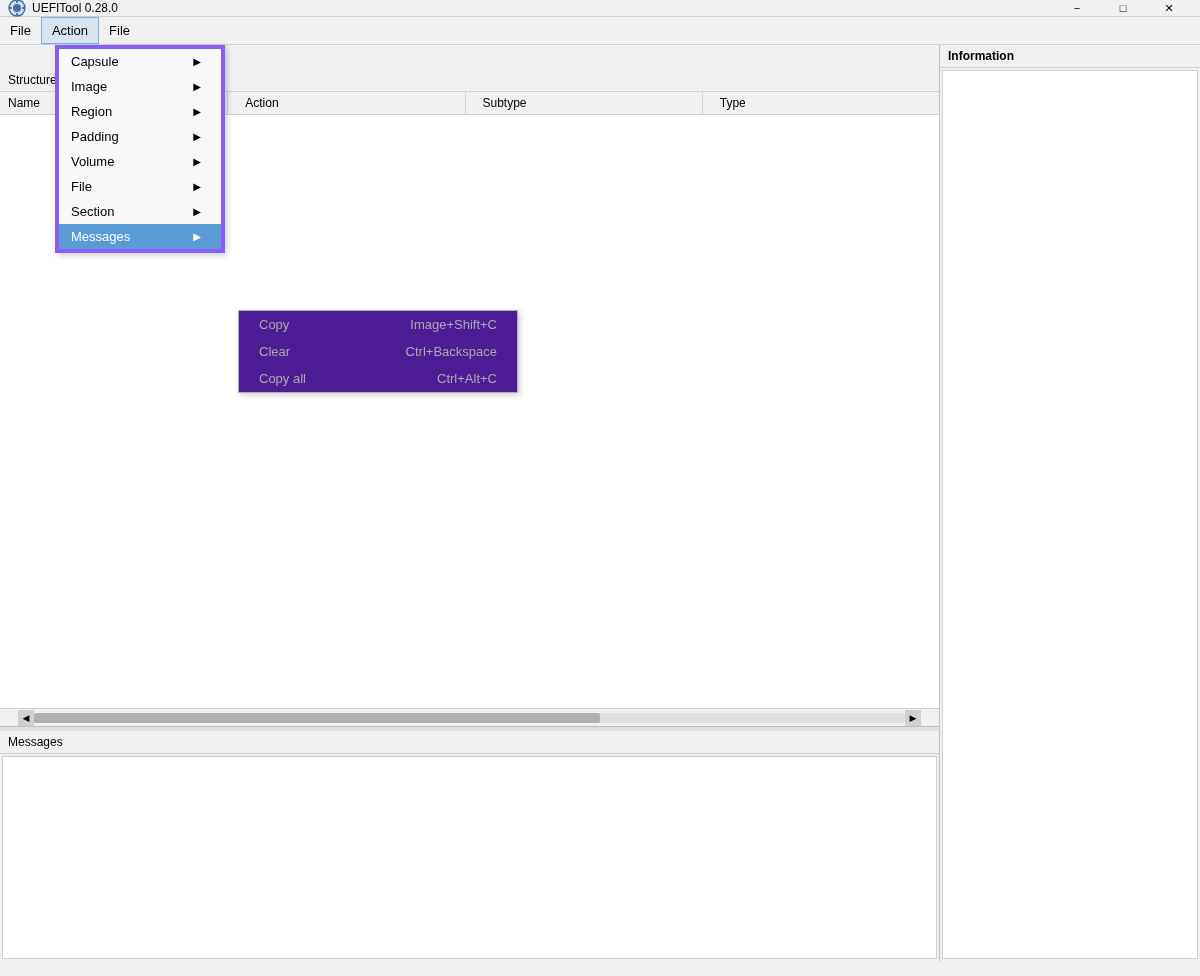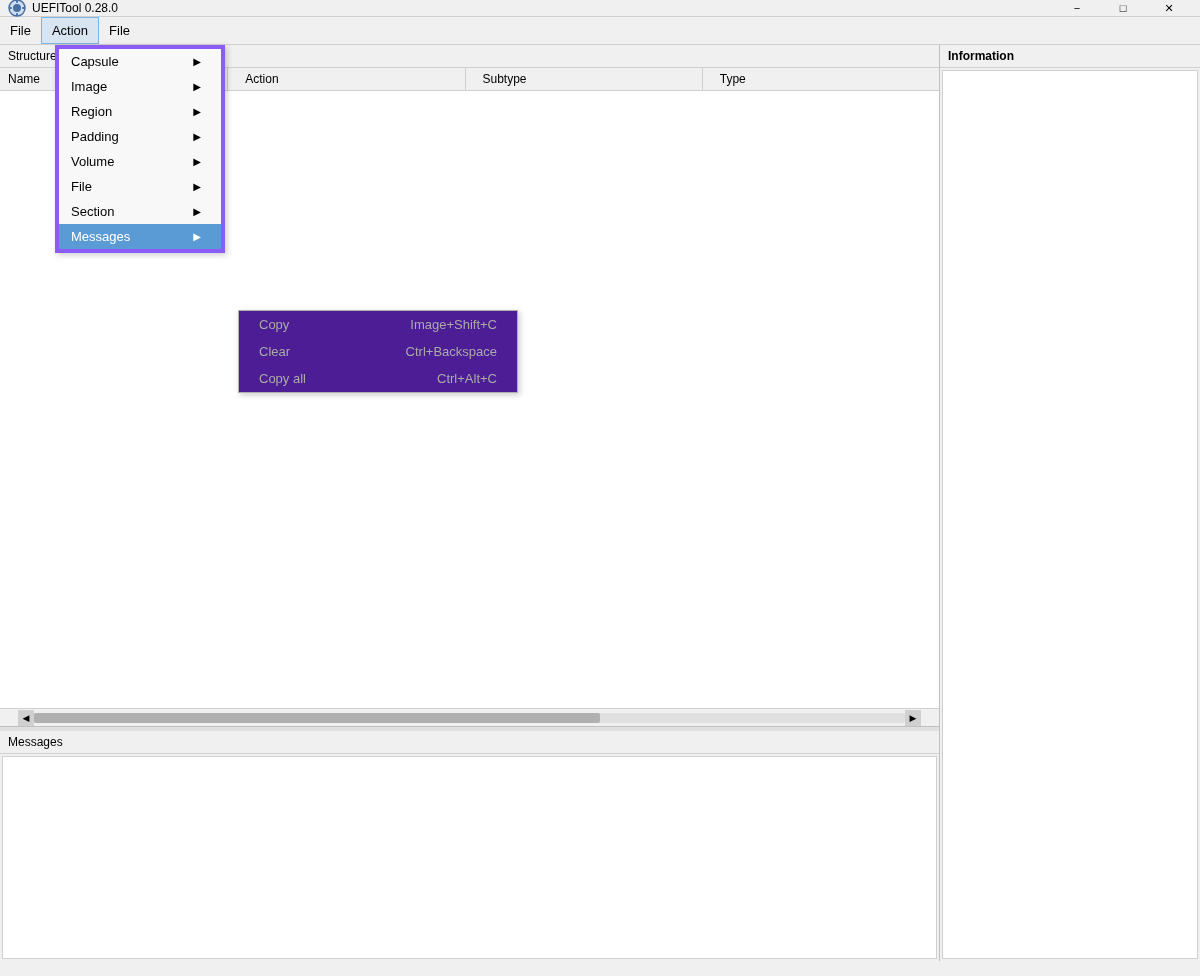--- a/index.html
+++ b/index.html
@@ -132,20 +132,21 @@
     }
 
     
     .structure-area {
       flex: 1;
       background: #a3a3a3;
       border-bottom: 1px solid #c0c0c0;
       overflow: hidden;
       display: flex;
       flex-direction: column;
+      margin-top: 24px;
     }
     .structure-header {
       background: #f0f0f0;
       padding: 4px 8px;
       font-size: 12px;
       font-weight: normal;
       border-bottom: 1px solid #d0d0d0;
     }
 
     .table-header {

